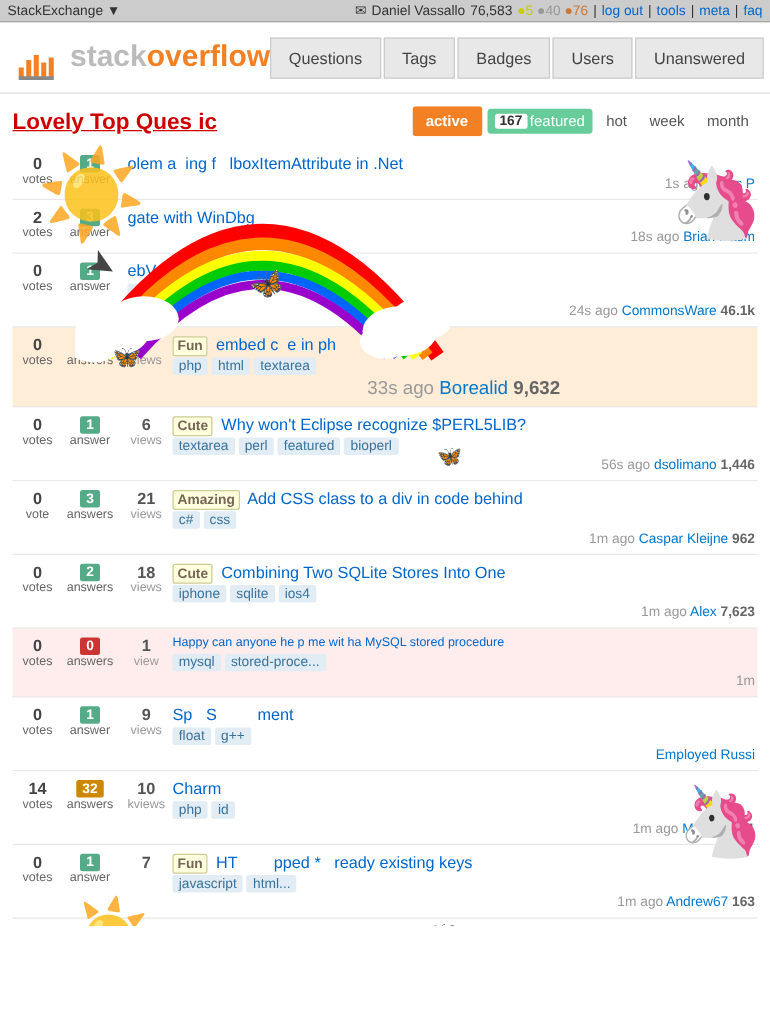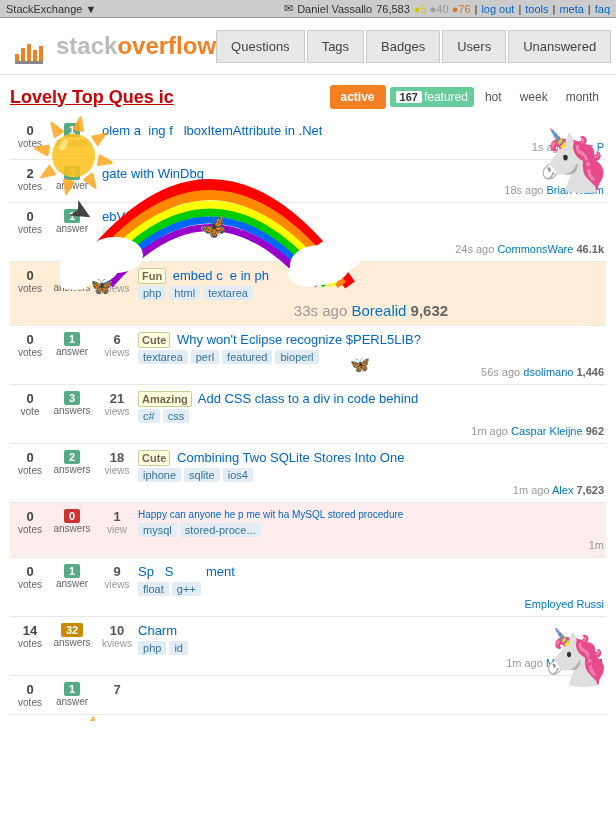--- a/index.html
+++ b/index.html
@@ -390,17 +390,25 @@
           <span class="num" style="font-size:13px;font-weight:bold;color:#444;display:block;">0</span>
           <span>votes</span>
         </div>
         <div style="min-width:48px;text-align:center;margin-right:6px;">
           <span class="answer-badge accepted" style="background:#5a8;color:#fff;display:inline-block;padding:1px 5px;border-radius:2px;font-size:11px;font-weight:bold;">1</span>
           <div style="font-size:10px;color:#666;">answer</div>
         </div>
         <div style="min-width:30px;text-align:center;margin-right:6px;font-size:10px;color:#999;">
           <span style="font-size:13px;font-weight:bold;color:#555;">7</span><br>
         </div>
+        <div class="question-body" style="flex:1;">
+          <div class="question-title" style="font-size:13px;color:#06c;cursor:pointer;"><strong style="font-size:11px;padding:1px 3px;background:#ffd;border:1px solid #cc9;color:#765;border-radius:2px;margin-right:3px;">Fun</strong> HT&nbsp;&nbsp;&nbsp;&nbsp;&nbsp;&nbsp;&nbsp;&nbsp;pped *&nbsp;&nbsp;&nbsp;ready existing keys</div>
+          <div class="tags" style="display:flex;flex-wrap:wrap;gap:3px;margin:2px 0;">
+            <span class="tag" style="background:#e1ecf4;color:#39739d;padding:1px 5px;border-radius:2px;font-size:11px;cursor:pointer;">javascript</span>
+            <span class="tag" style="background:#e1ecf4;color:#39739d;padding:1px 5px;border-radius:2px;font-size:11px;cursor:pointer;">html...</span>
+          </div>
+          <div class="question-meta" style="font-size:11px;color:#999;text-align:right;">1m ago <span class="username" style="color:#07c;">Andrew67</span> <span style="font-weight:bold;color:#666;">163</span></div>
+        </div>
       </div>
 
     </div>
   </div>
 </div>
 
 </body></html>

